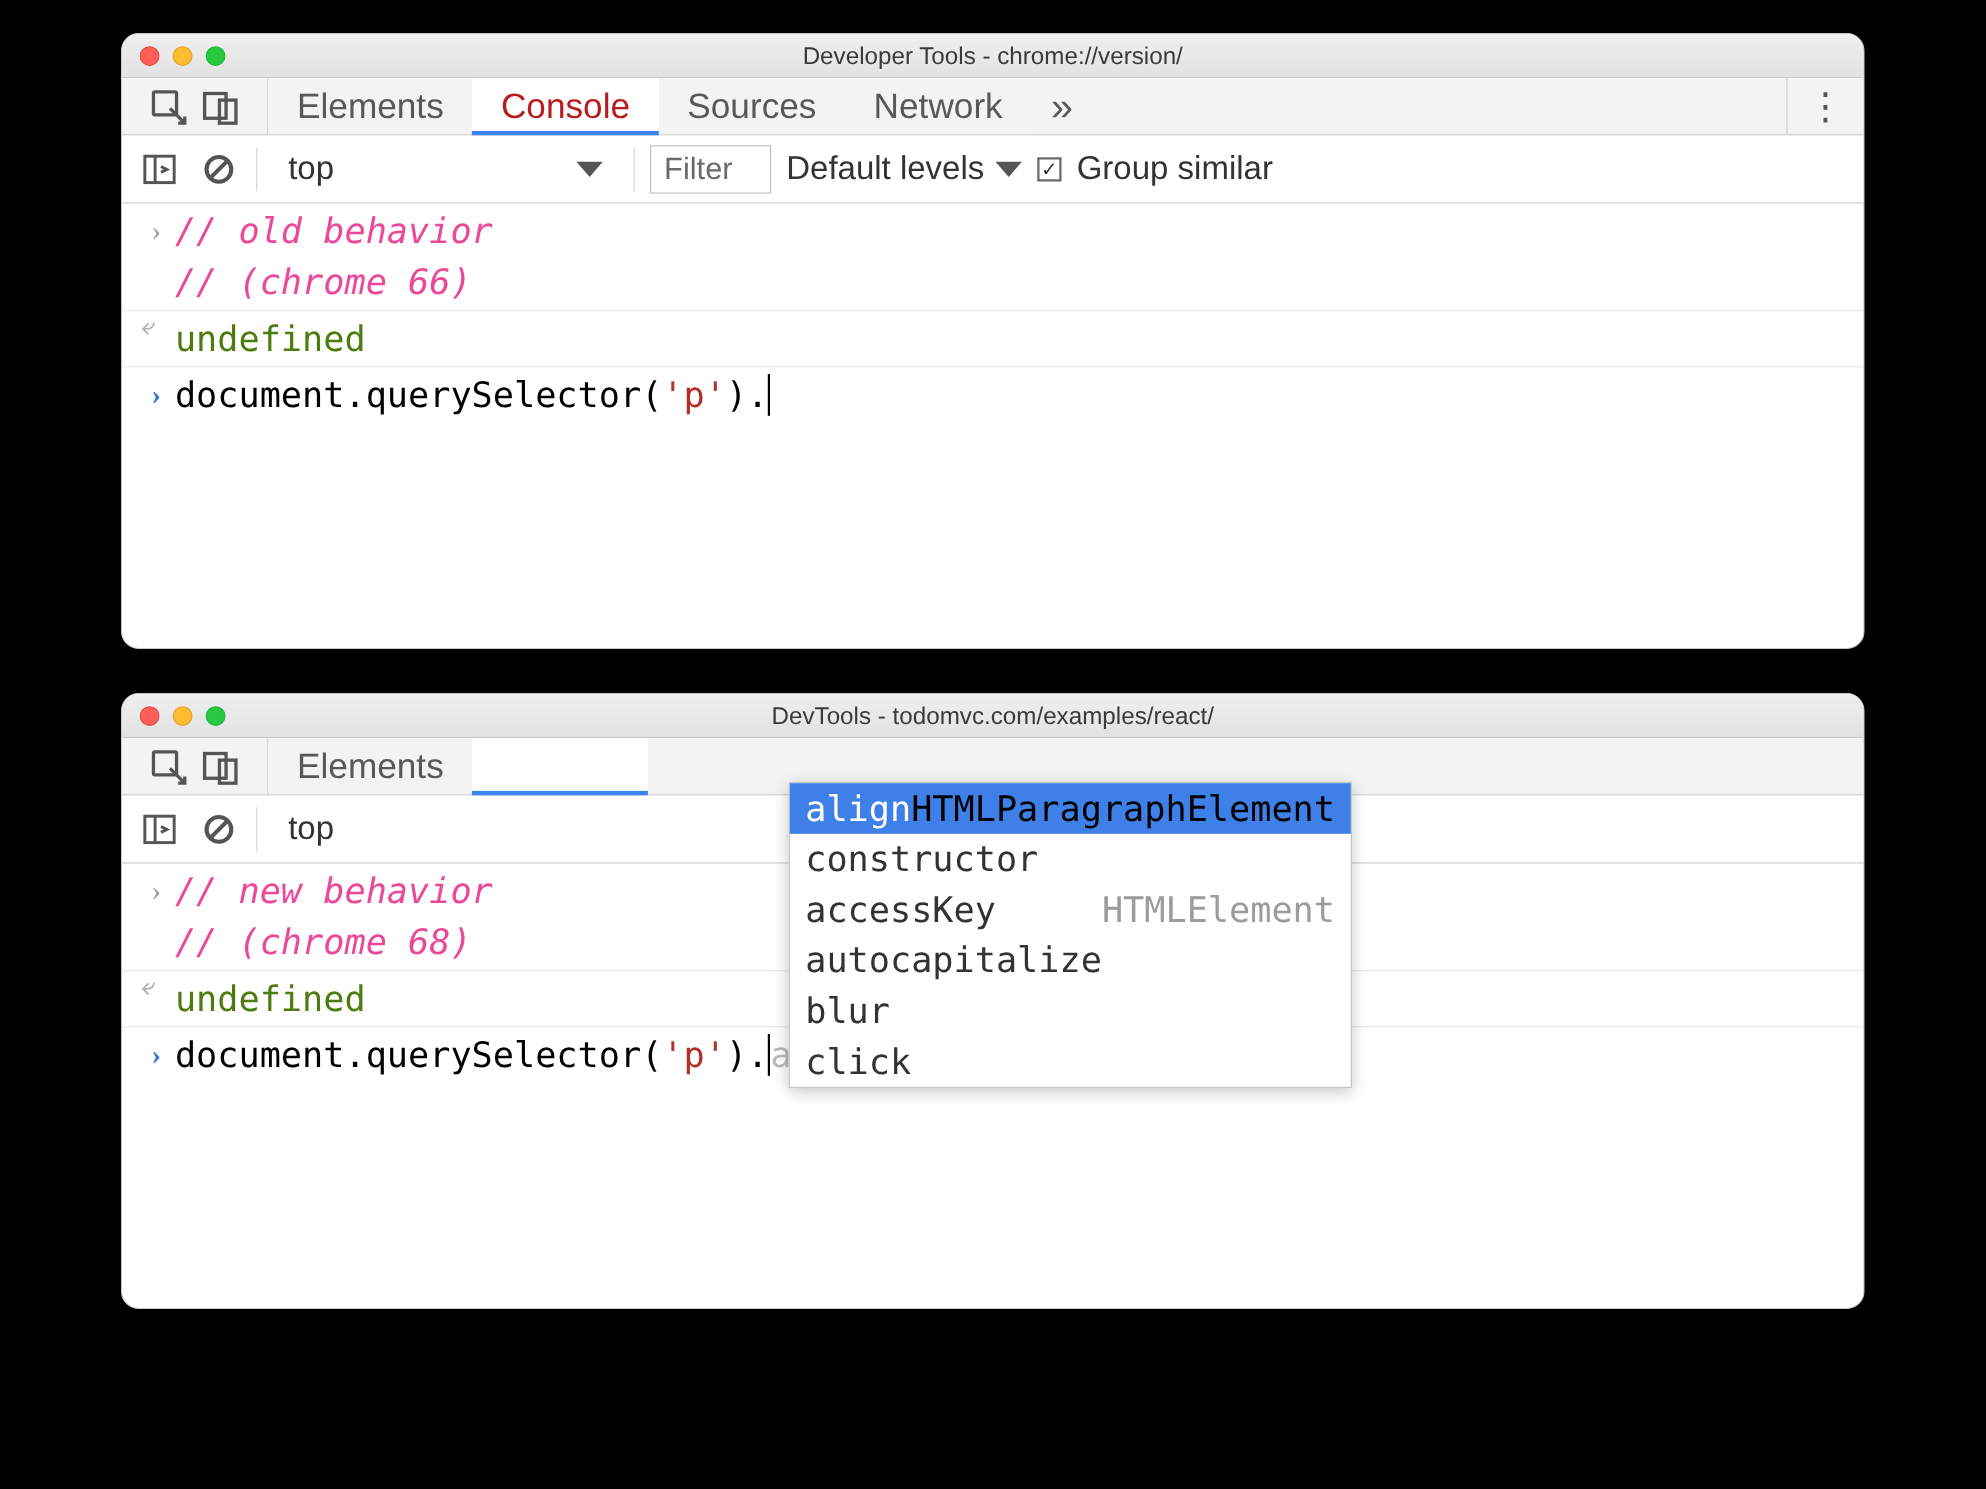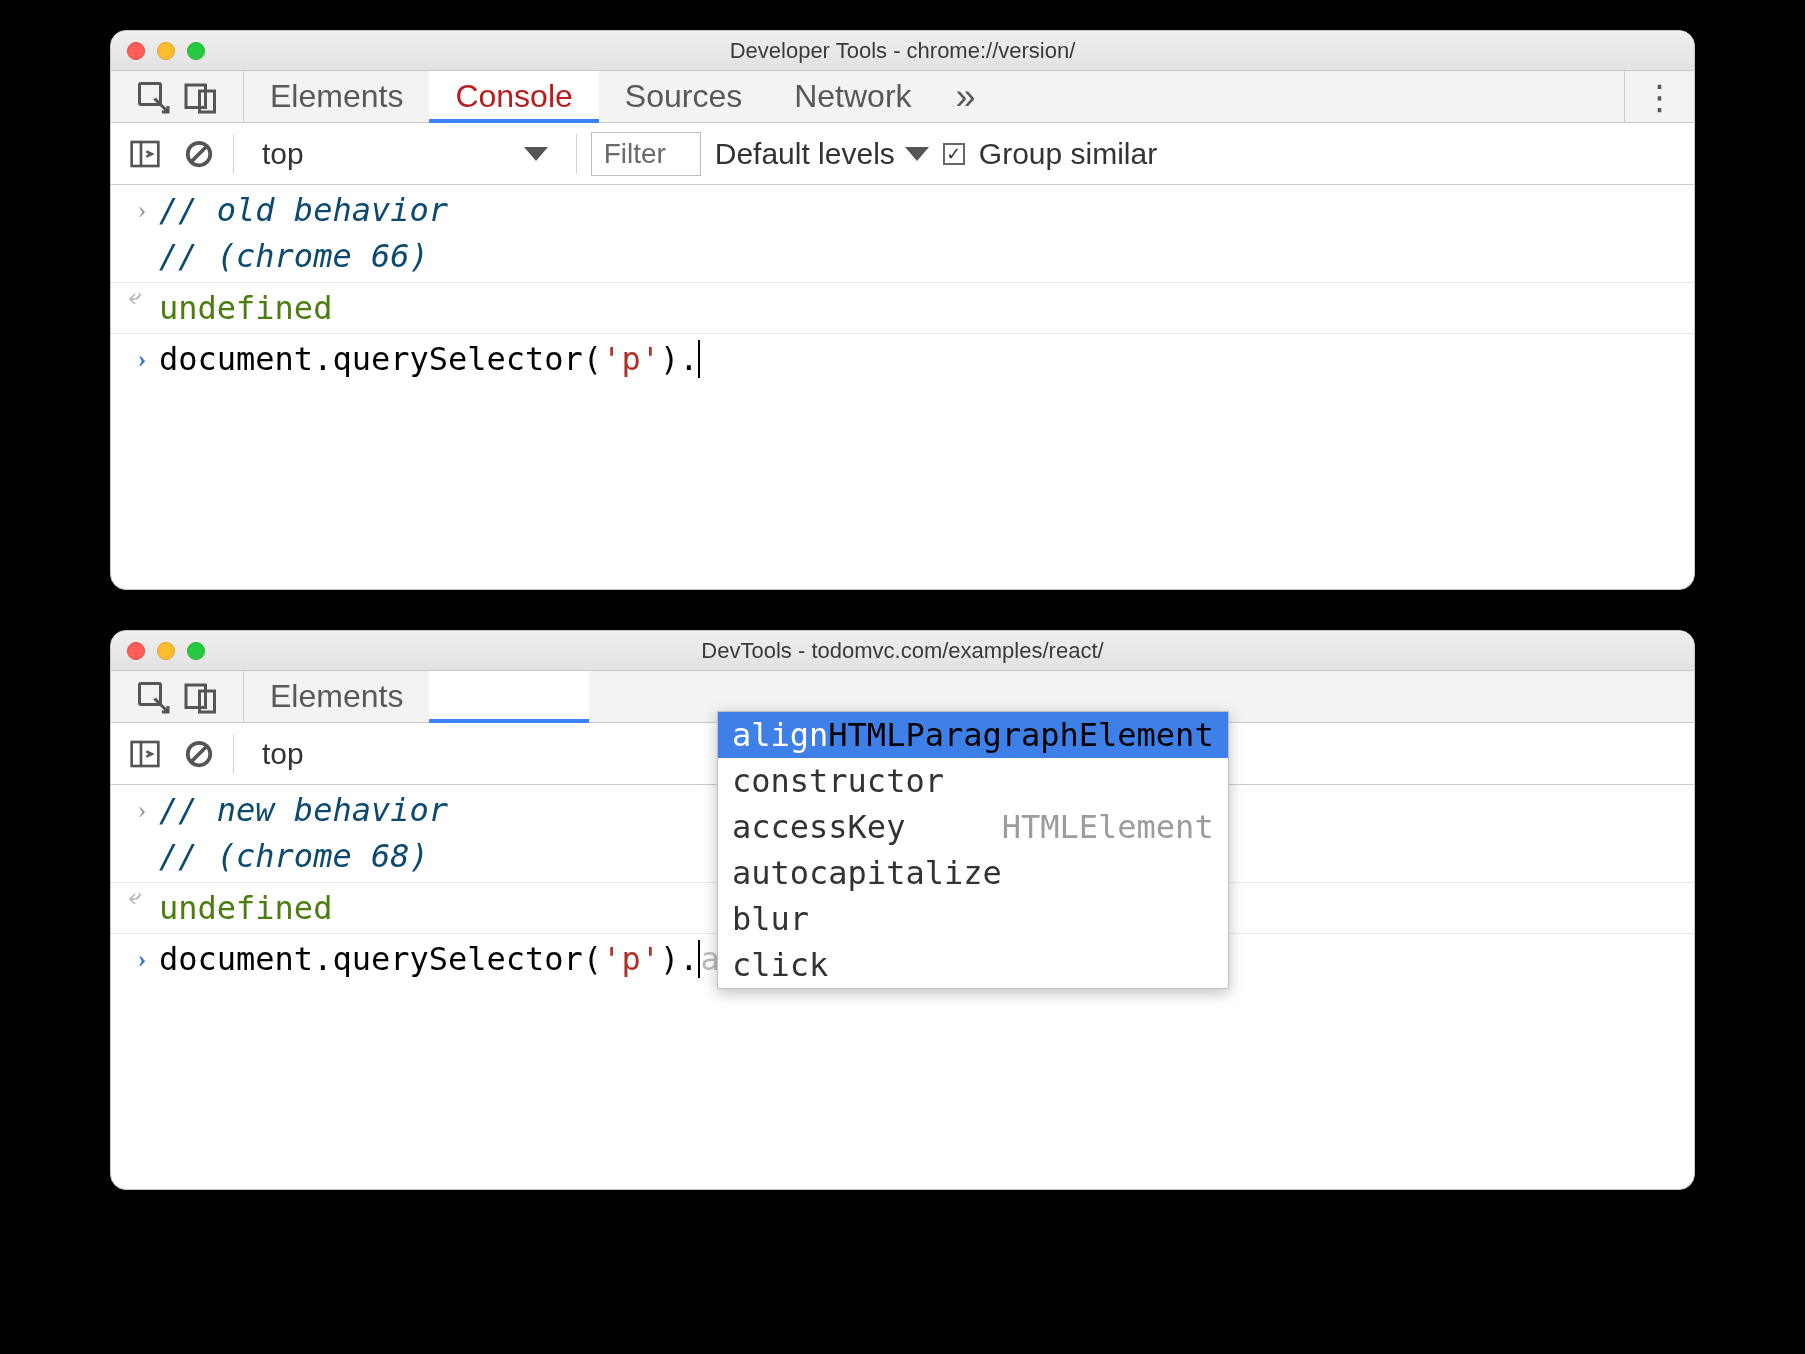--- a/index.html
+++ b/index.html
@@ -108,21 +108,21 @@
     font-size: 32px;
     line-height: 1.45;
     padding-bottom: 50px;
     position: relative;
   }
   .row { display:flex; padding: 2px 14px 2px 14px; align-items:flex-start;}
   .gutter { width:34px; flex:none; text-align:center; color:#999; font-family:-apple-system; font-size:26px; padding-top:4px;}
   .gutter.blue { color:#3474d4; font-weight:bold;}
   .gutter.back svg { width:20px;height:20px; }
   .code { white-space:pre; }
-  .comment { color:#0c4a6e; font-style:italic;}
+  .comment { color:#ec4899; font-style:italic;}
   .undef { color:#4d7c0f;}
   .str { color:#b1302a;}
   .ghost { color:#bbb; }
   .row.bordered { border-top:1px solid #e6e6e6;}
   .autocomplete {
     position:absolute;
     background:#fff;
     border:1px solid #bfbfbf;
     box-shadow: 0 4px 14px rgba(0,0,0,.25);
     font-family: ui-monospace, Menlo, Consolas, monospace;

